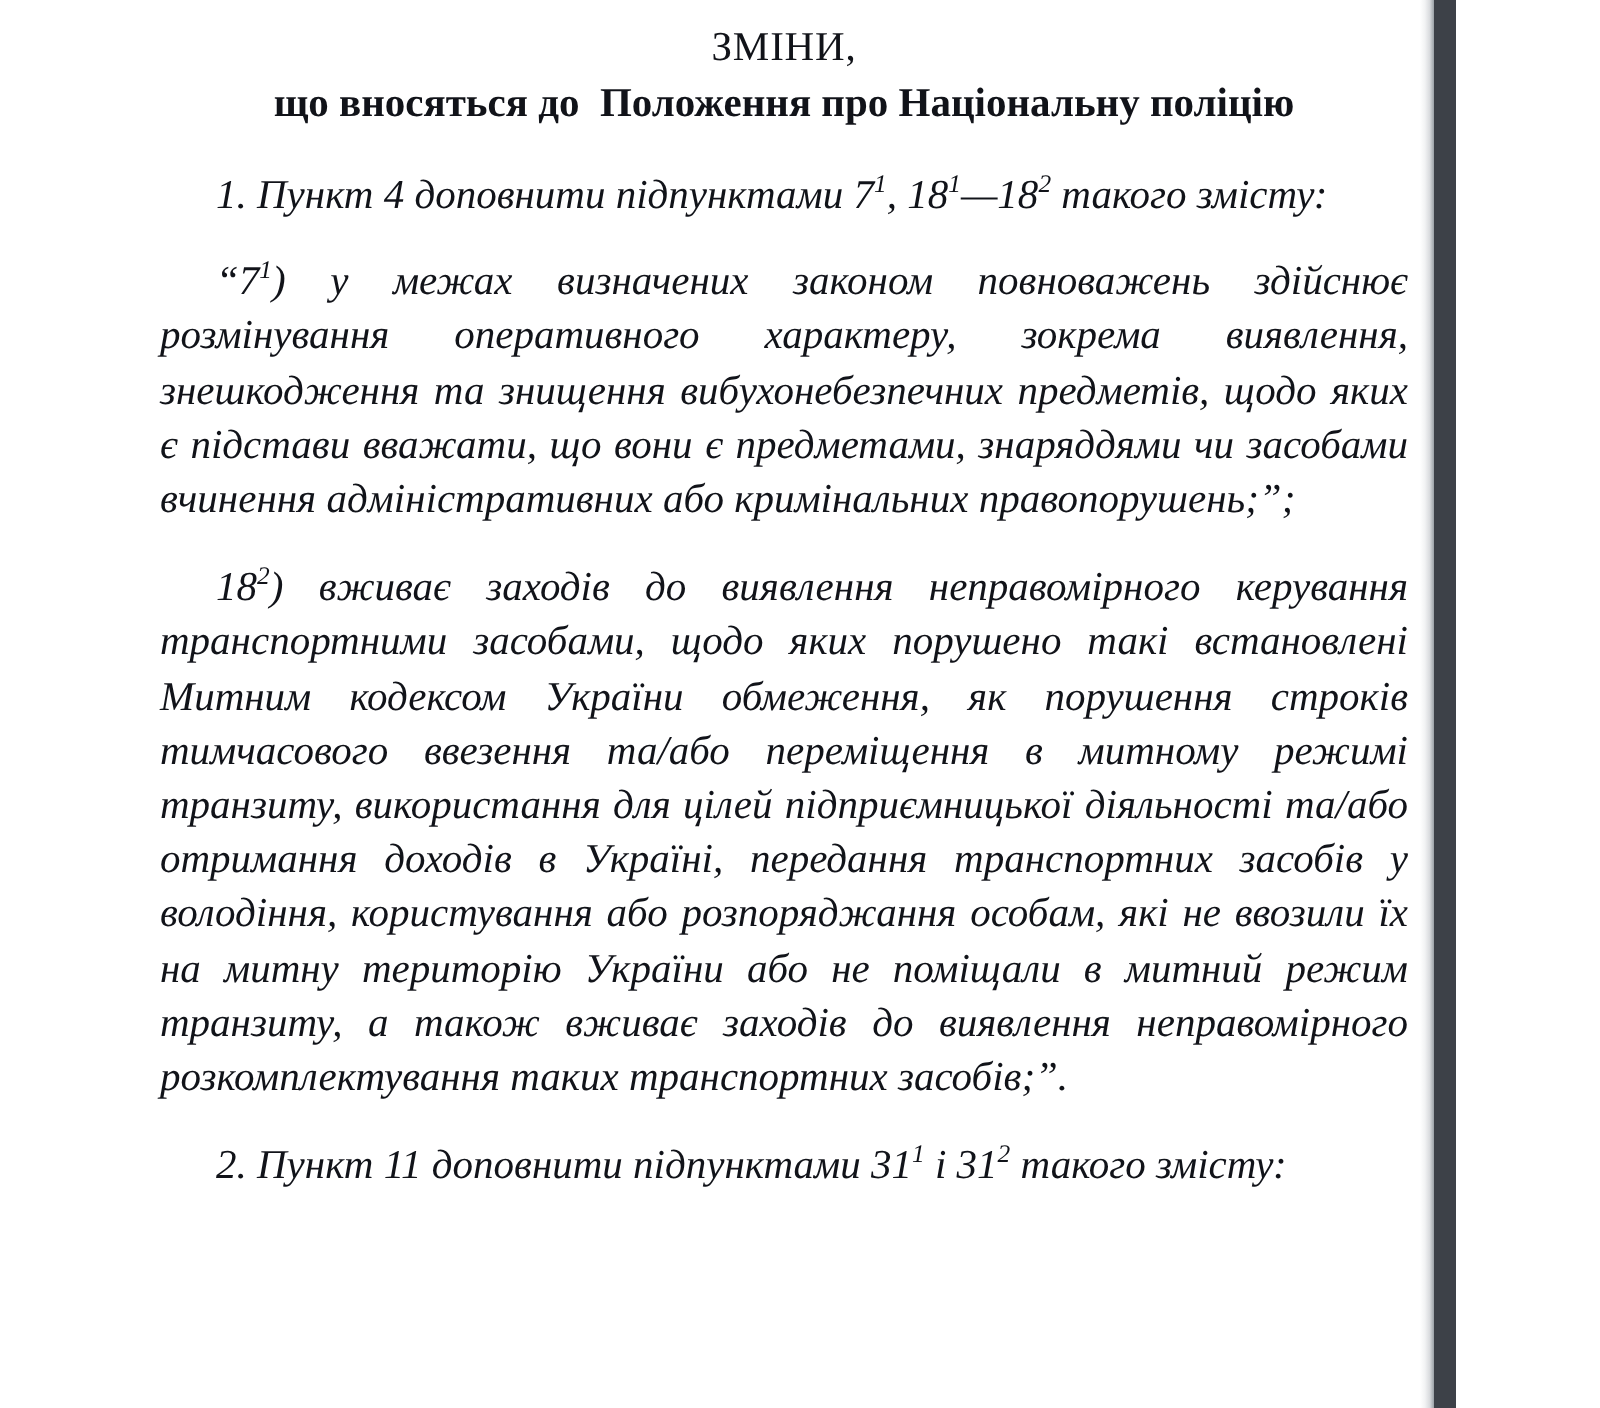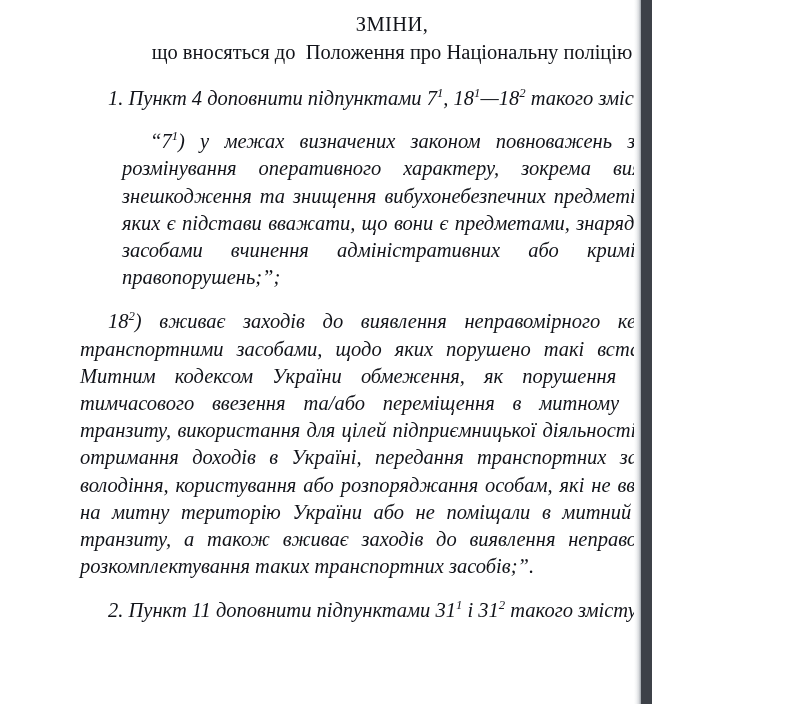--- a/index.html
+++ b/index.html
@@ -3,21 +3,21 @@
 <meta charset="utf-8">
 <title>ЗМІНИ</title>
 <style>
   html, body {
     margin: 0;
     padding: 0;
     background: #ffffff;
   }
   #page {
     position: relative;
-    width: 652px;
+    width: 728px;
     height: 704px;
     background: #ffffff;
     overflow: hidden;
     font-family: "Liberation Serif", "DejaVu Serif", serif;
     color: #111319;
     box-sizing: border-box;
   }
   
   #right-edge-band {
     position: absolute;
@@ -47,34 +47,35 @@
   }
   .title-main {
     font-size: 20.5px;
     line-height: 28px;
     letter-spacing: 0.4px;
   }
   .title-sub {
     font-size: 20.5px;
     line-height: 28px;
     white-space: pre;
+    font-weight: bold;
   }
   .para {
     font-size: 20.5px;
     line-height: 27.2px;
     text-align: justify;
     text-justify: inter-word;
     text-indent: 28px;
     margin: 0;
     padding: 0;
     font-style: italic;
   }
   .para.gap-lg { margin-top: 19px; }
   .para.gap-md { margin-top: 17px; }
-  .para.gap-sm { margin-top: 16px; margin-left: 42px; }
+  .para.gap-sm { margin-top: 16px; }
   .sup {
     font-size: 0.62em;
     vertical-align: super;
     line-height: 0;
   }
   
   #watermark {
     position: absolute;
     left: 551px;
     top: 620px;

